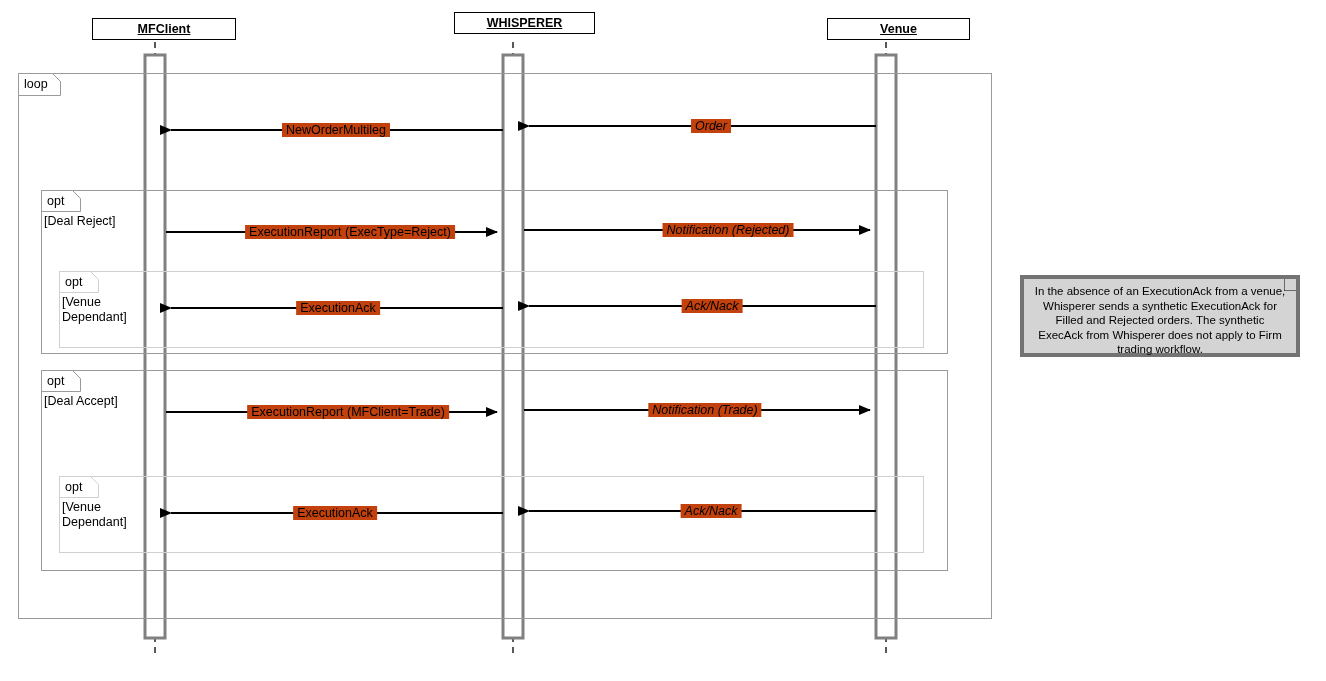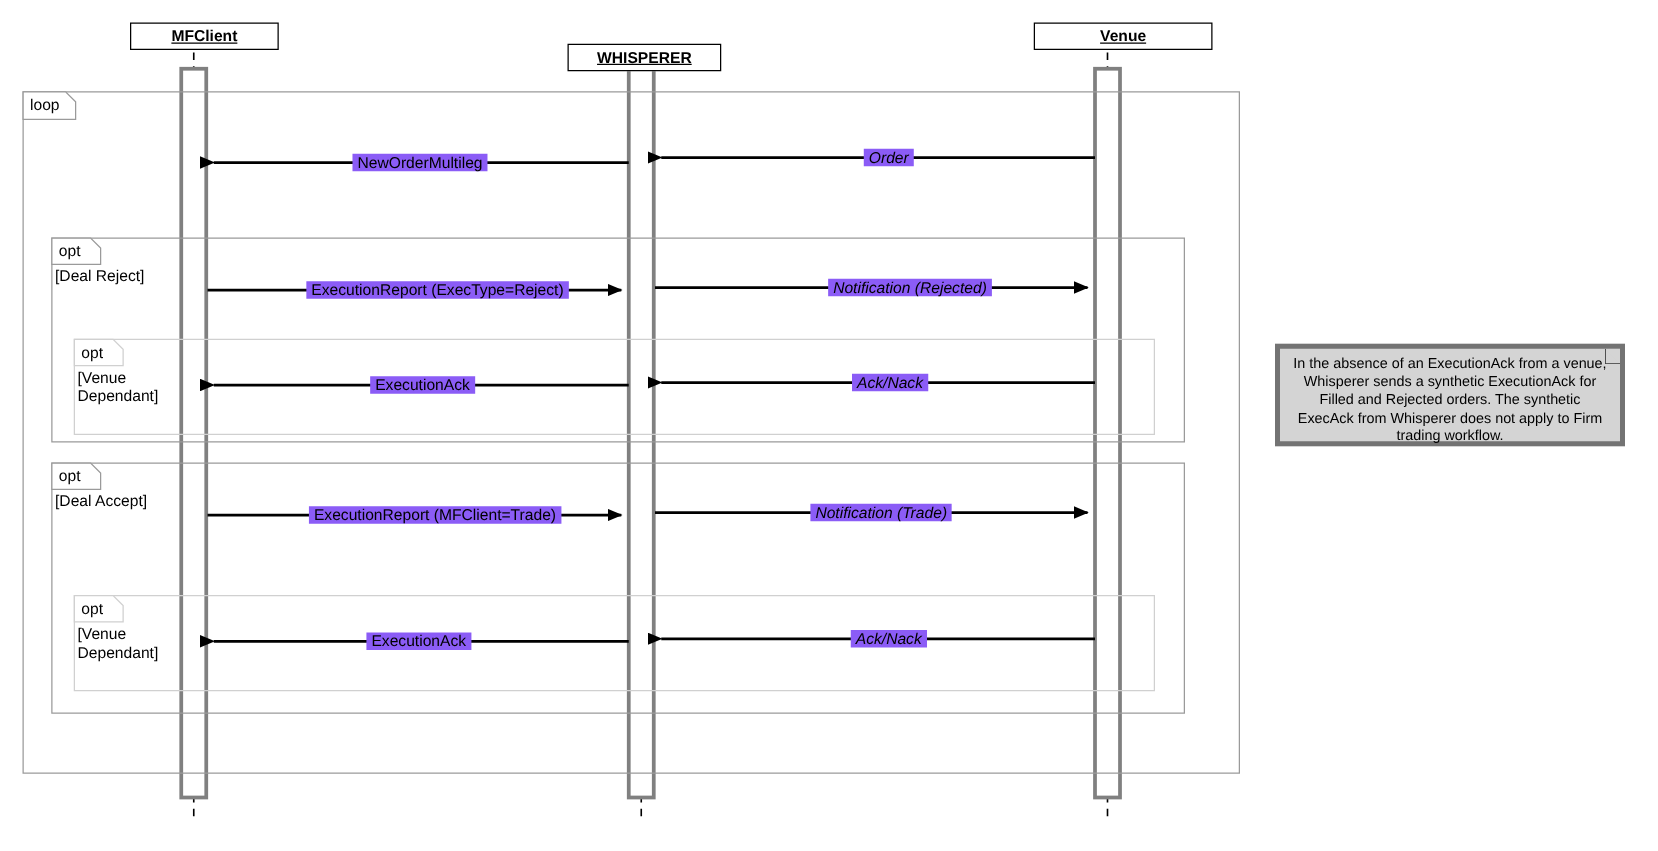--- a/index.html
+++ b/index.html
@@ -51,21 +51,21 @@
     font-size: 12.5px;
     color: #000000;
     line-height: 15px;
     white-space: nowrap;
   }
   
   .msg-label {
     position: absolute;
     font-size: 12.5px;
     color: #000000;
-    background: #8b5cf6;
+    background: #c2410c;
     padding: 0 4px;
     white-space: nowrap;
     transform: translate(-50%, -50%);
     line-height: 14px;
   }
   .msg-label.italic {
     font-style: italic;
   }
   
   .note {
@@ -160,22 +160,22 @@
       <line x1="876" y1="306" x2="529" y2="306" marker-end="url(#arrowL)"></line>
 
       <line x1="166" y1="412" x2="497" y2="412" marker-end="url(#arrowR)"></line>
       <line x1="524" y1="410" x2="870" y2="410" marker-end="url(#arrowR)"></line>
 
       <line x1="503" y1="513" x2="171" y2="513" marker-end="url(#arrowL)"></line>
       <line x1="876" y1="511" x2="529" y2="511" marker-end="url(#arrowL)"></line>
     </g>
   </svg>
 
-  <div class="lifeline-head" style="left:104px; top:18px; width:119px;">MFClient</div>
-  <div class="lifeline-head" style="left:454px; top:35px; width:123px;">WHISPERER</div>
+  <div class="lifeline-head" style="left:92px; top:18px; width:144px;">MFClient</div>
+  <div class="lifeline-head" style="left:454px; top:12px; width:141px;">WHISPERER</div>
   <div class="lifeline-head" style="left:827px; top:18px; width:143px;">Venue</div>
 
   <div class="frag-tag" style="left:24px; top:77px;">loop</div>
 
   <div class="frag-tag" style="left:47px; top:194px;">opt</div>
   <div class="frag-guard" style="left:44px; top:214px;">[Deal Reject]</div>
 
   <div class="frag-tag" style="left:65px; top:275px;">opt</div>
   <div class="frag-guard" style="left:62px; top:295px; width:72px; white-space:normal;">[Venue Dependant]</div>
 

